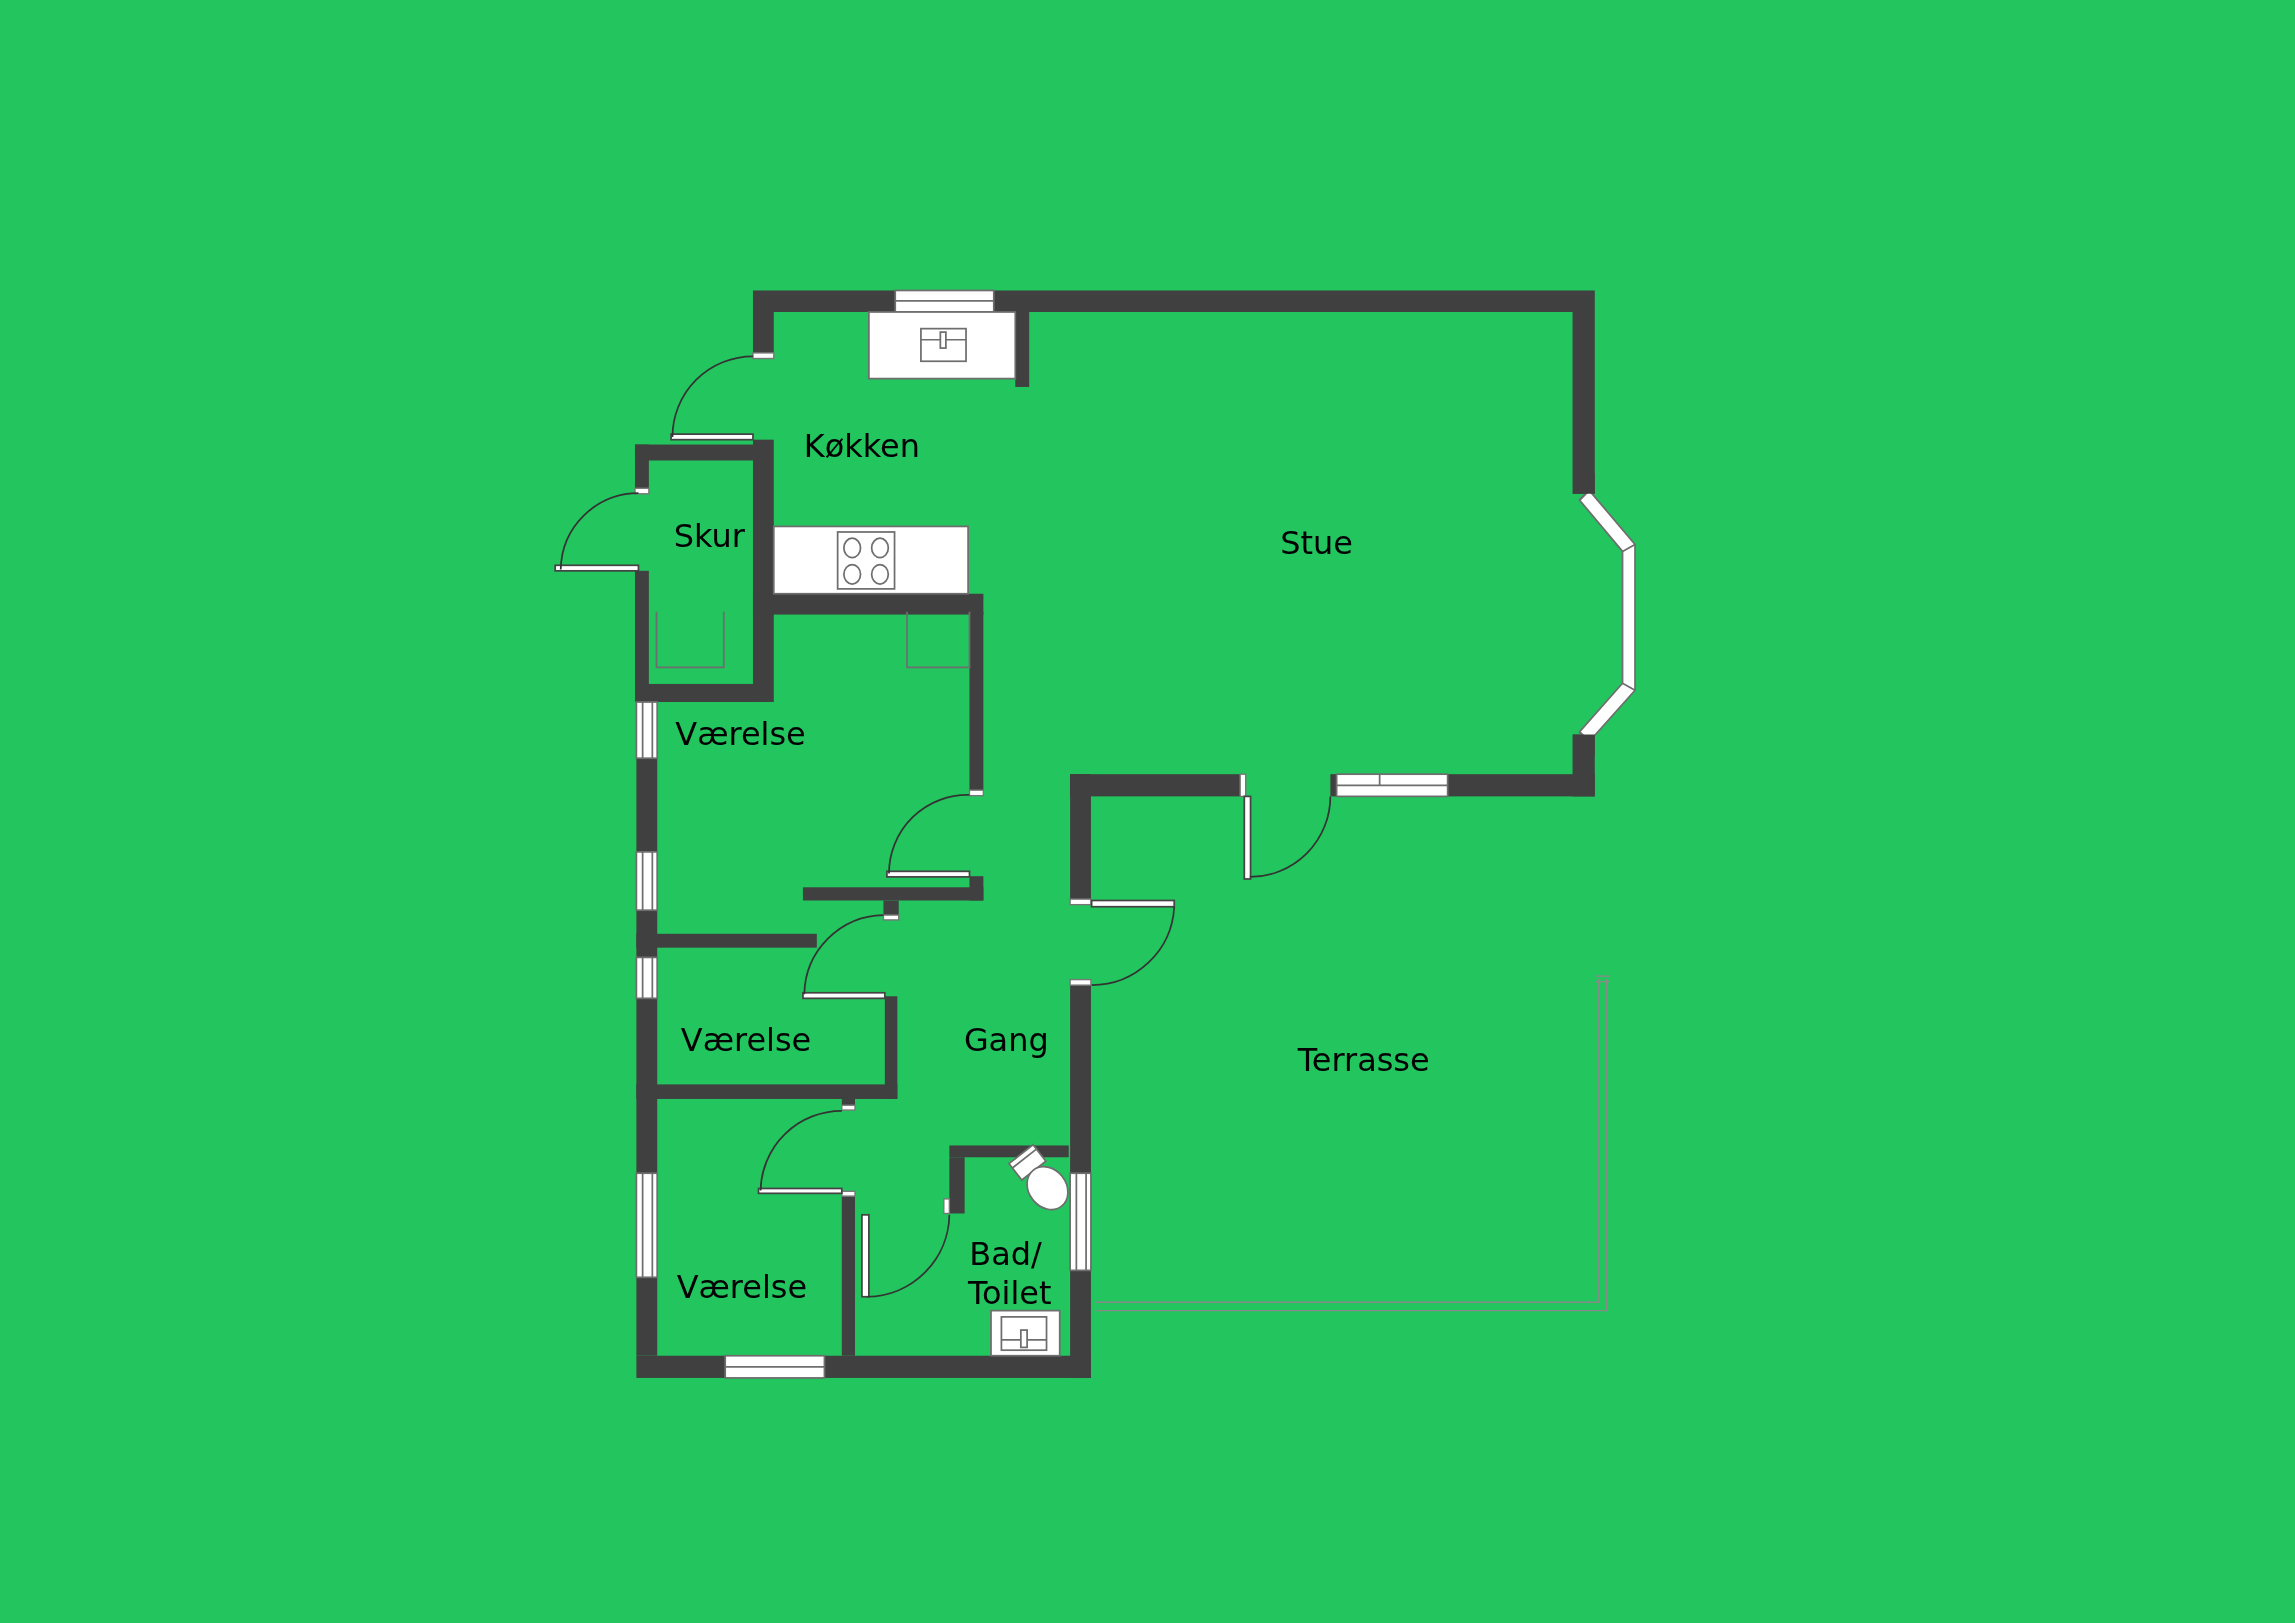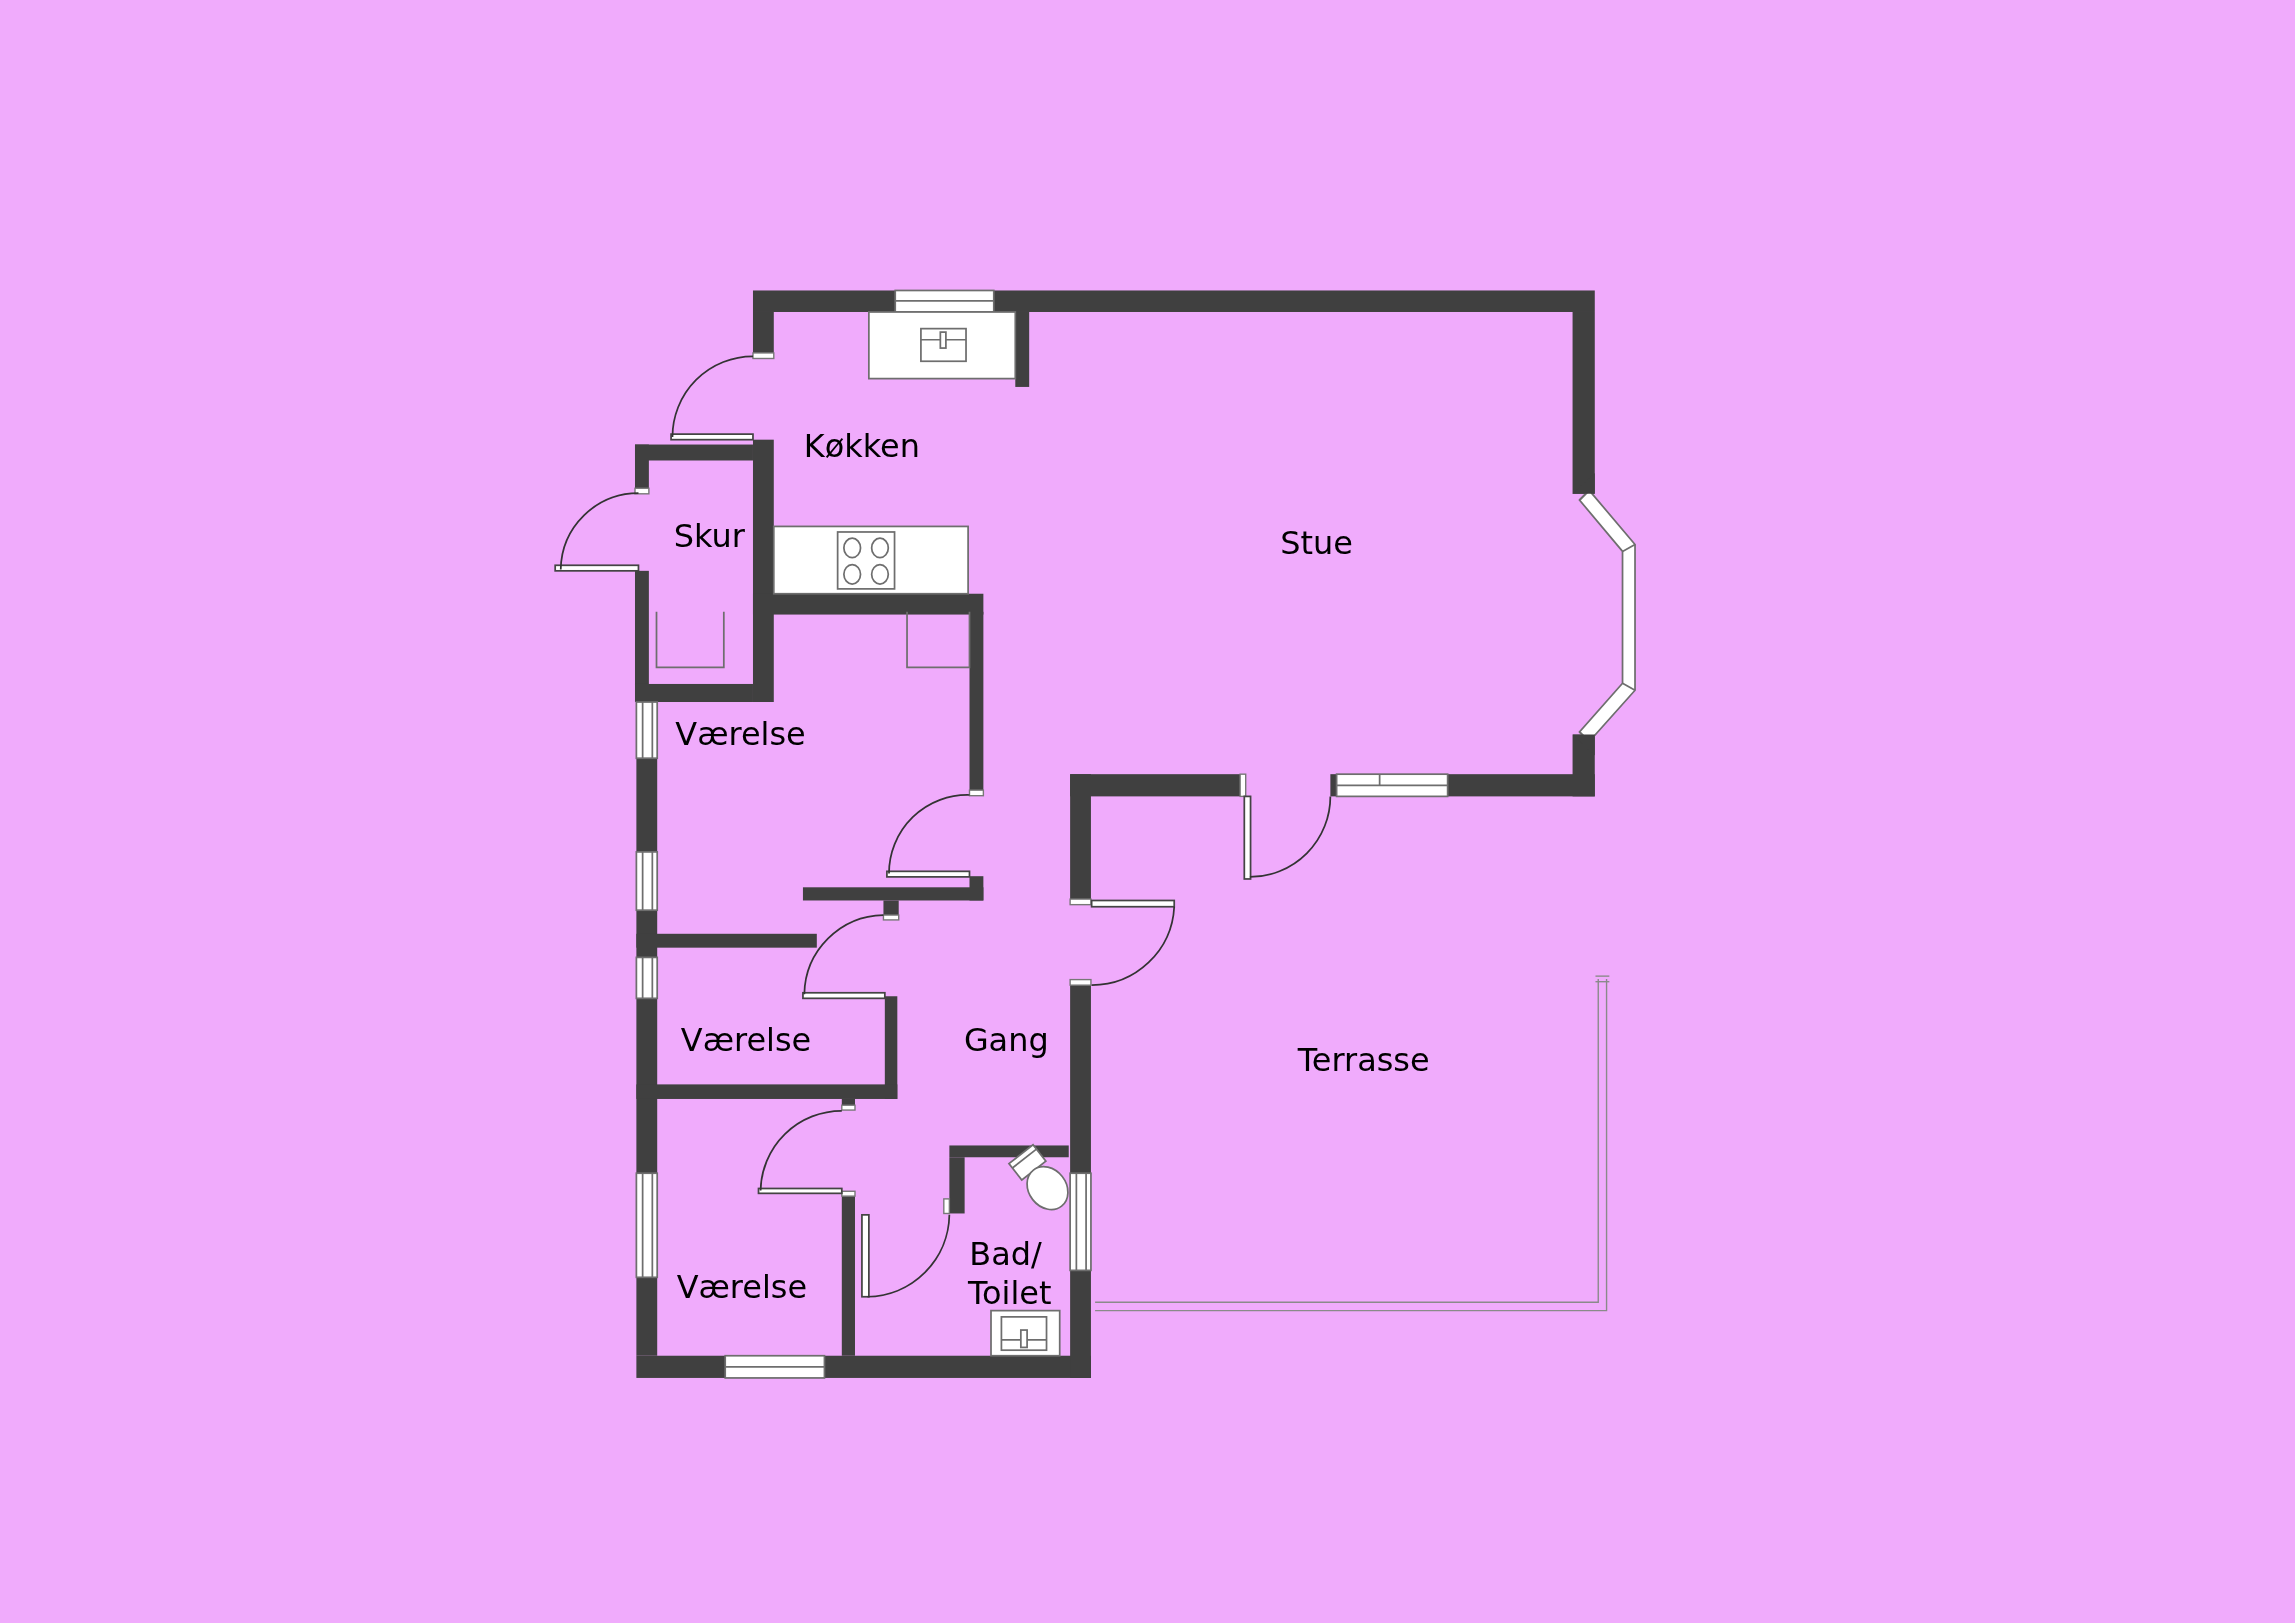--- a/index.html
+++ b/index.html
@@ -1,17 +1,17 @@
 <!DOCTYPE html>
 <html style="font-size:11px"><head>
 <meta charset="utf-8">
 <style>
   html,body{margin:0;padding:0;background:#ffffff;}
   body{width:2295px;height:1624px;font-family:"DejaVu Sans",sans-serif;}
-  #plan-wrap{position:relative;width:2295px;height:1624px;background:#f0abfc;overflow:hidden;}
+  #plan-wrap{position:relative;width:2295px;height:1624px;background:#22c55e;overflow:hidden;}
   svg{display:block;}
   .w{fill:#404040;stroke:none;}                 
   .thin{fill:none;stroke:#6e6e6e;stroke-width:2.5;}
   .thin2{fill:none;stroke:#8a8a8a;stroke-width:2;}
   .fixt{fill:#ffffff;stroke:#6e6e6e;stroke-width:2.5;}
   .jamb{fill:#ffffff;stroke:#777777;stroke-width:2;}
   .leaf{fill:#ffffff;stroke:#444444;stroke-width:2.5;}
   .arc{fill:none;stroke:#333333;stroke-width:2.5;}
   .win{fill:#ffffff;stroke:#6e6e6e;stroke-width:2.5;}
   .lbl{font-size:46px;fill:#000000;text-anchor:middle;font-family:"DejaVu Sans",sans-serif;}

